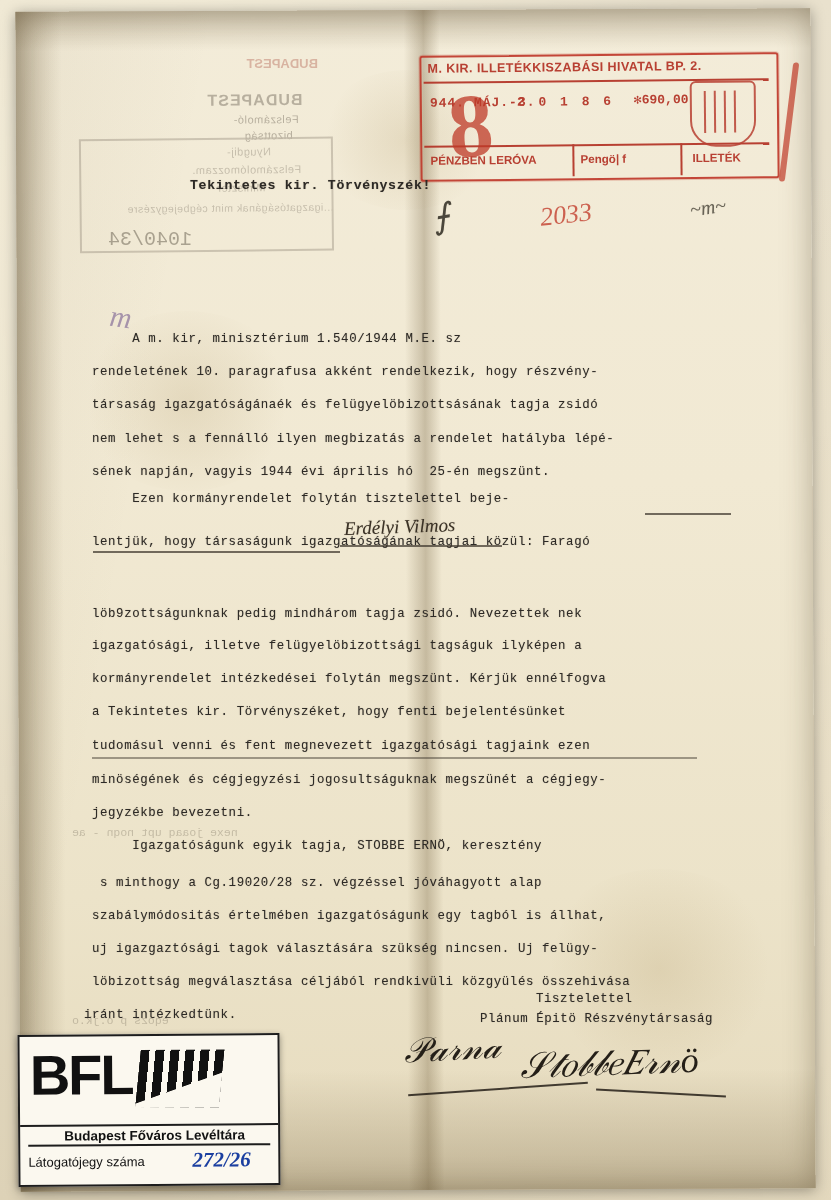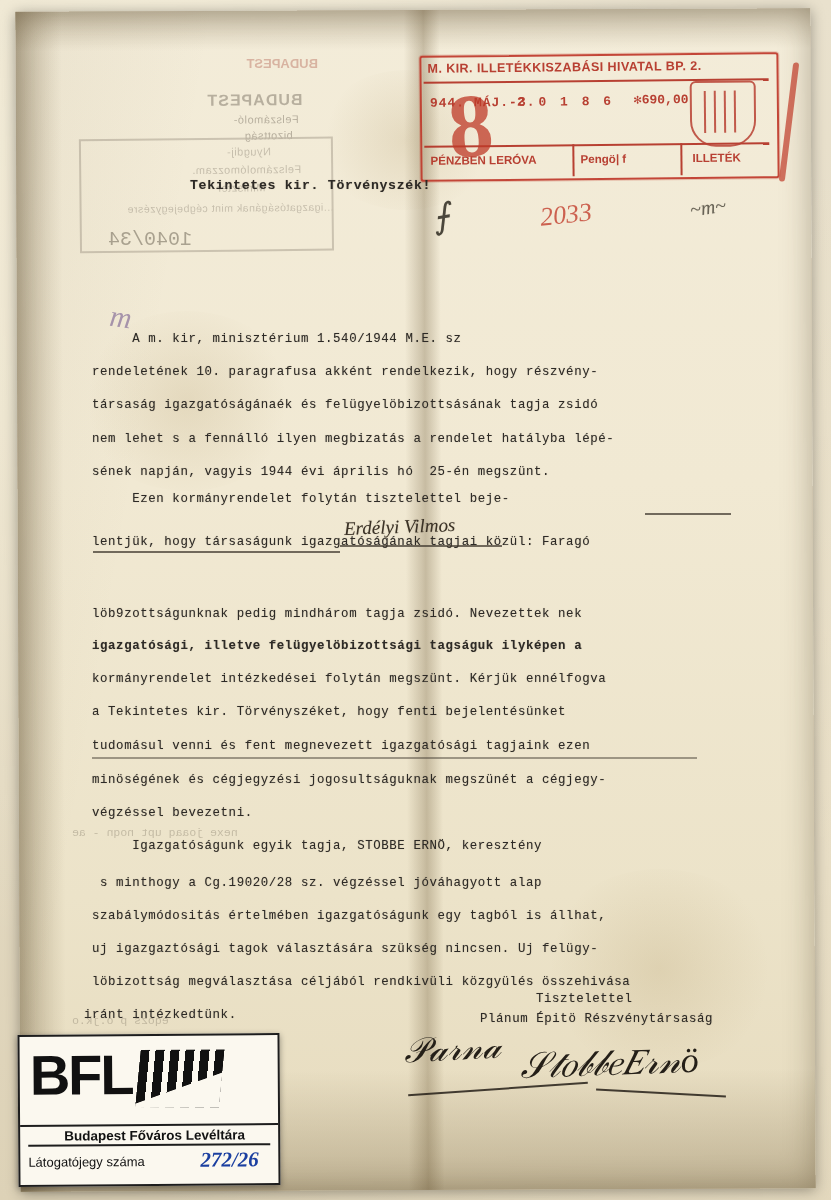--- a/index.html
+++ b/index.html
@@ -174,21 +174,21 @@
   .bfl-name{
     position:absolute;left:44px;top:92px;font-size:13.5px;color:#111;font-weight:bold;
     font-family:"Liberation Sans",sans-serif;
   }
   .bfl-sub{
     position:absolute;left:8px;top:118px;font-size:13px;color:#111;
     font-family:"Liberation Sans",sans-serif;
   }
   .bfl-num{
     position:absolute;left:172px;top:112px;font-size:21px;color:#1b3fa0;
-    font-family:"Liberation Serif",serif;font-style:italic;font-weight:bold;margin-left:8px;
+    font-family:"Liberation Serif",serif;font-style:italic;font-weight:bold;
   }
   .bfl-bar{position:absolute;left:8px;top:108px;width:242px;height:2px;background:#1d1d1d;}
 
   
   .bleed{
     position:absolute;color:#8c8370;opacity:.42;font-size:11.5px;
     font-family:"Liberation Mono",monospace;transform:scaleX(-1);white-space:pre;
   }
   .scribble{
     position:absolute;color:#6b4f8a;opacity:.55;font-family:"Liberation Serif",serif;
@@ -259,26 +259,26 @@
 
   <div class="typed body-line" style="top:296px;">     A m. kir, minisztérium 1.540/1944 M.E. sz</div>
   <div class="typed body-line" style="top:329px;">rendeletének 10. paragrafusa akként rendelkezik, hogy részvény-</div>
   <div class="typed body-line" style="top:362px;">társaság igazgatóságánaék és felügyelöbizottsásának tagja zsidó</div>
   <div class="typed body-line" style="top:396px;">nem lehet s a fennálló ilyen megbizatás a rendelet hatályba lépé-</div>
   <div class="typed body-line" style="top:429px;">sének napján, vagyis 1944 évi április hó  25-én megszünt.</div>
 
   <div class="typed body-line" style="top:456px;">     Ezen kormányrendelet folytán tisztelettel beje-</div>
   <div class="typed body-line" style="top:499px;">lentjük, hogy társaságunk igazgatóságának tagjai közül: Faragó</div>
   <div class="typed body-line" style="top:571px;">löb9zottságunknak pedig mindhárom tagja zsidó. Nevezettek nek</div>
-  <div class="typed body-line" style="top:603px;font-weight:bold;">igazgatósági, illetve felügyelöbizottsági tagságuk ilyképen a</div>
+  <div class="typed body-line" style="top:603px;">igazgatósági, illetve felügyelöbizottsági tagságuk ilyképen a</div>
   <div class="typed body-line" style="top:636px;">kormányrendelet intézkedései folytán megszünt. Kérjük ennélfogva</div>
   <div class="typed body-line" style="top:669px;">a Tekintetes kir. Törvényszéket, hogy fenti bejelentésünket</div>
   <div class="typed body-line" style="top:703px;">tudomásul venni és fent megnevezett igazgatósági tagjaink ezen</div>
   <div class="typed body-line" style="top:737px;text-align:center;">minöségének és cégjegyzési jogosultságuknak megszünét a cégjegy-</div>
-  <div class="typed body-line" style="top:770px;">végzéssel bevezetni.</div>
+  <div class="typed body-line" style="top:770px;">jegyzékbe bevezetni.</div>
 
   <div class="hand" style="left:344px;top:516px;font-size:19px;transform:rotate(-2deg);">Erdélyi Vilmos</div>
   <div class="underline" style="left:340px;top:545px;width:162px;"></div>
   <div class="underline" style="left:645px;top:513px;width:86px;"></div>
   <div class="underline" style="left:93px;top:551px;width:247px;"></div>
   <div class="underline" style="left:92px;top:757px;width:605px;opacity:.45;"></div>
 
   <div class="typed body-line" style="top:803px;">     Igazgatóságunk egyik tagja, STOBBE ERNÖ, keresztény</div>
   <div class="typed body-line" style="top:840px;"> s minthogy a Cg.19020/28 sz. végzéssel jóváhagyott alap</div>
   <div class="typed body-line" style="top:873px;">szabálymódositás értelmében igazgatóságunk egy tagból is állhat,</div>

